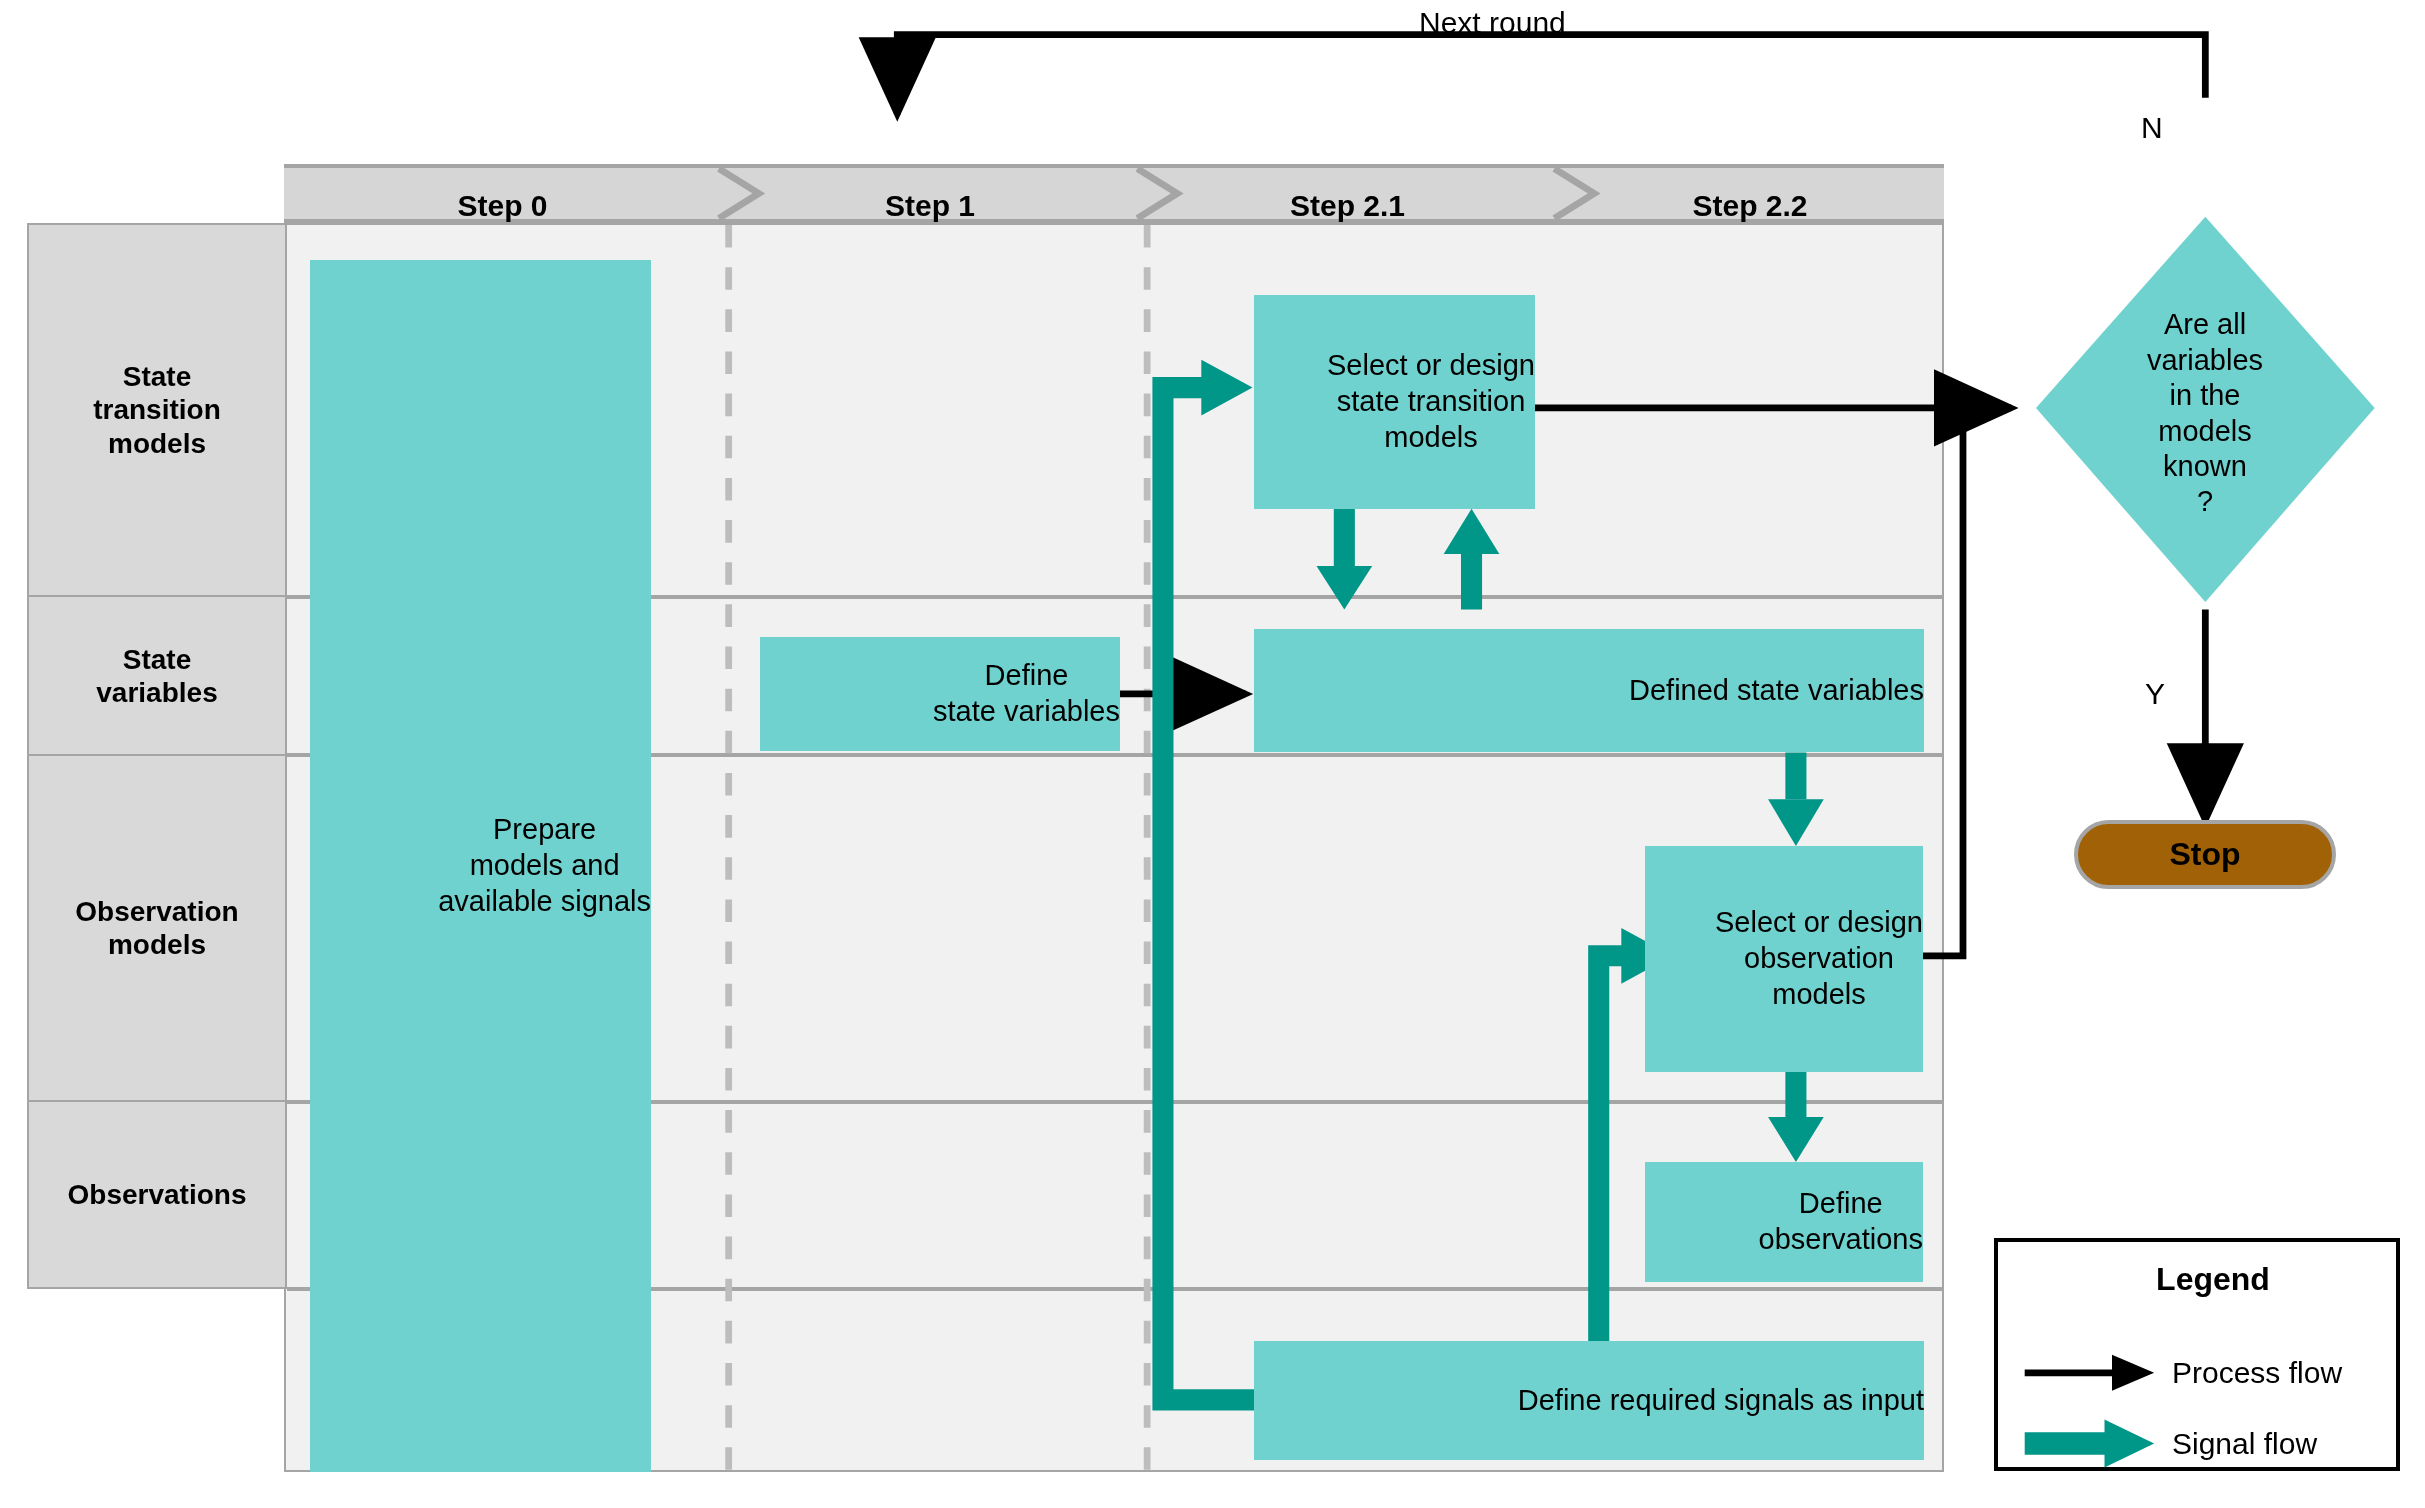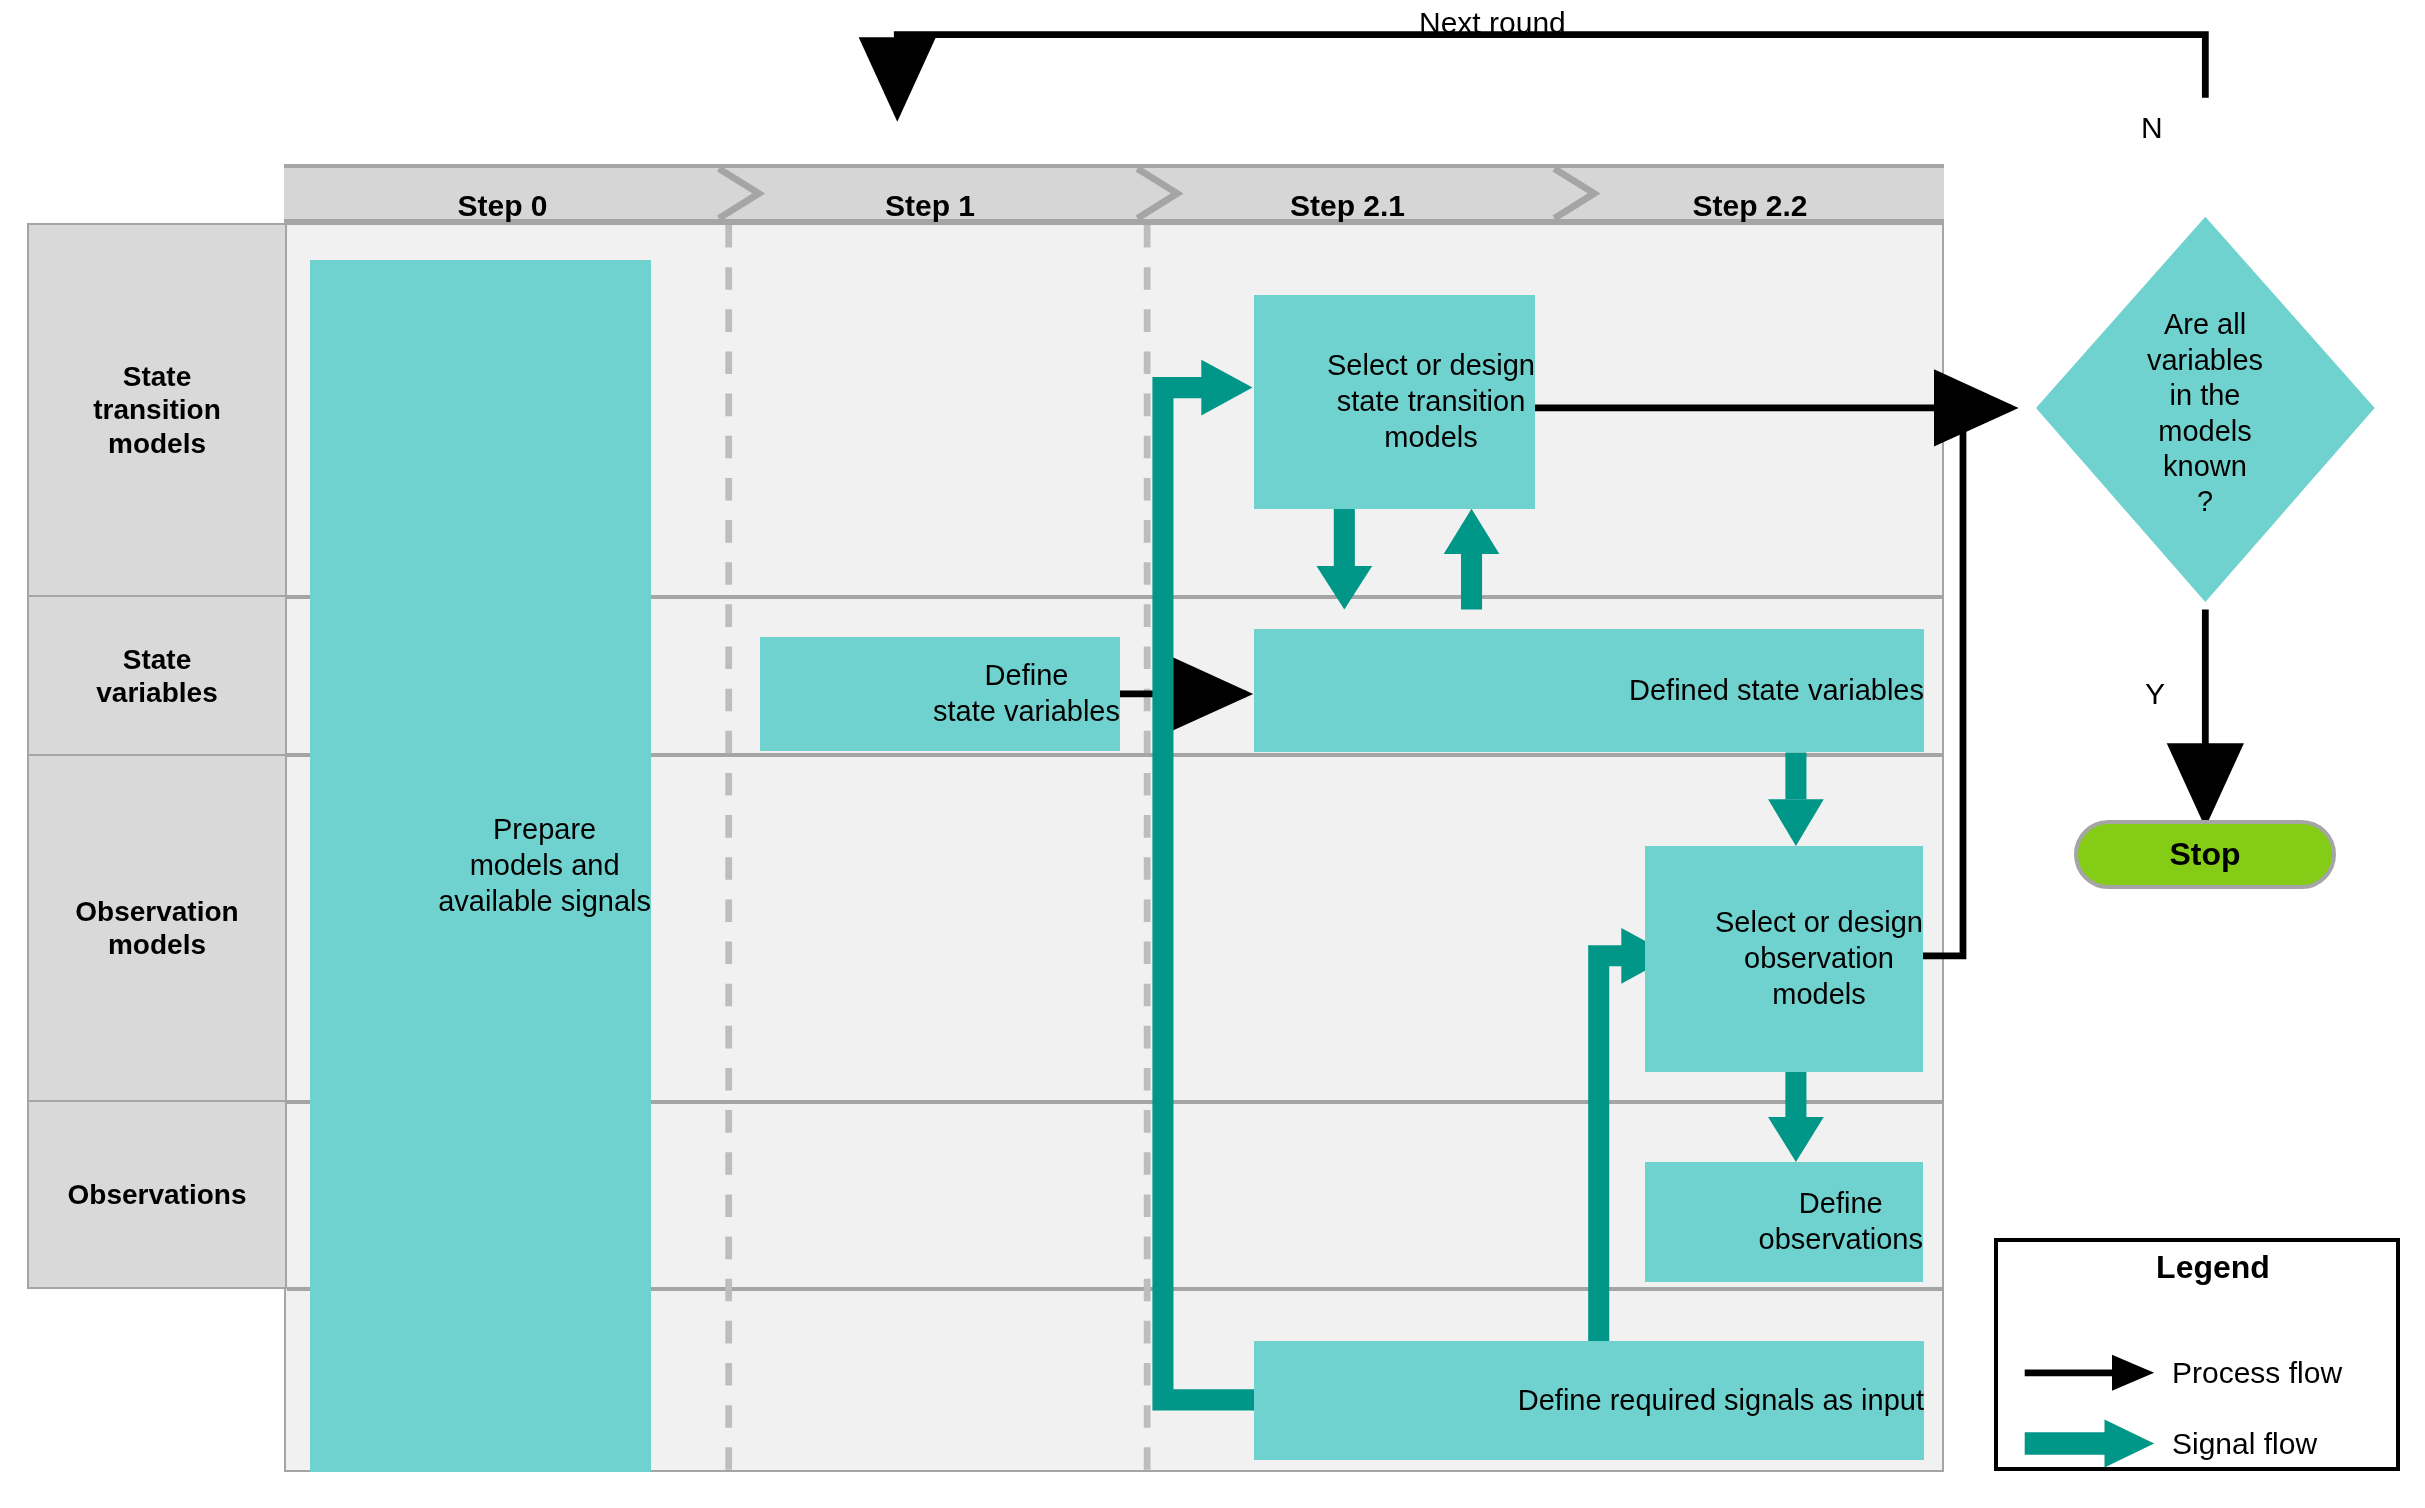--- a/index.html
+++ b/index.html
@@ -17,21 +17,21 @@
   .hdrband{background:#d6d6d6;border-top:4.5px solid #a5a5a5;border-bottom:4.5px solid #a5a5a5;}
   .hdrcell{display:flex;align-items:flex-end;justify-content:center;
            font-weight:bold;font-size:30px;}
   .rowsep{background:#a5a5a5;}
 
   
   .pbox{background:#6fd2ce;display:flex;align-items:center;justify-content:flex-end;
         text-align:center;font-size:29px;line-height:1.24;}
   .diamond-wrap{display:flex;align-items:center;justify-content:center;
                 text-align:center;font-size:29px;line-height:1.22;}
-  .stopbox{background:#84cc16;border:4.5px solid #a5a5a5;border-radius:36px;
+  .stopbox{background:#a16207;border:4.5px solid #a5a5a5;border-radius:36px;
            display:flex;align-items:center;justify-content:center;
            font-weight:bold;font-size:32px;}
 
   
   .freetext{font-size:30px;white-space:nowrap;}
   .branch{font-size:30px;}
 
   
   .legend{background:#ffffff;border:4.5px solid #000;}
   .legend-title{font-weight:bold;font-size:32px;text-align:center;}
@@ -189,21 +189,21 @@
 
   <div class="abs branch" style="left:2141px;top:111px;">
     <span>N</span>
   </div>
 
   <div class="abs branch" style="left:2145px;top:677px;">
     <span>Y</span>
   </div>
 
   <div class="abs legend" style="left:1994px;top:1238px;width:406px;height:233px;">
-    <div class="legend-title" style="margin-top:7px;padding-left:32px;">Legend</div>
+    <div class="legend-title" style="margin-top:19px;padding-left:32px;">Legend</div>
   </div>
 
   <svg class="layer" viewBox="0 0 3223 2005" width="2426" height="1509">
 
     <line x1="2690" y1="1824" x2="2812" y2="1824" stroke="#000" stroke-width="9"></line>
     <polygon points="2806,1800 2862,1824 2806,1848" fill="#000"></polygon>
 
     <line x1="2690" y1="1918" x2="2800" y2="1918" stroke="#009688" stroke-width="30"></line>
     <polygon points="2796,1886 2862,1918 2796,1950" fill="#009688"></polygon>
   </svg>

